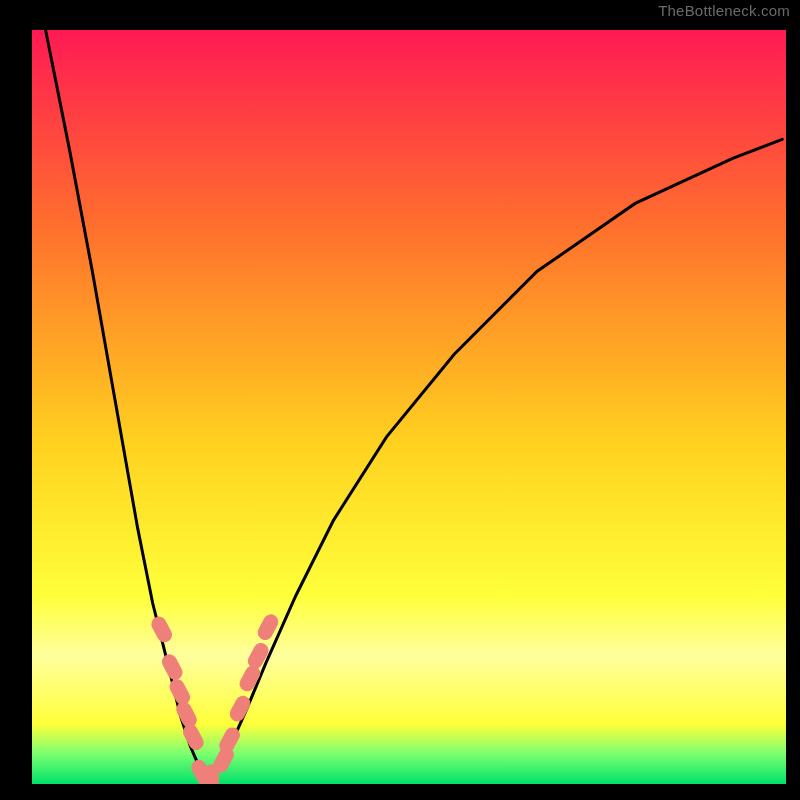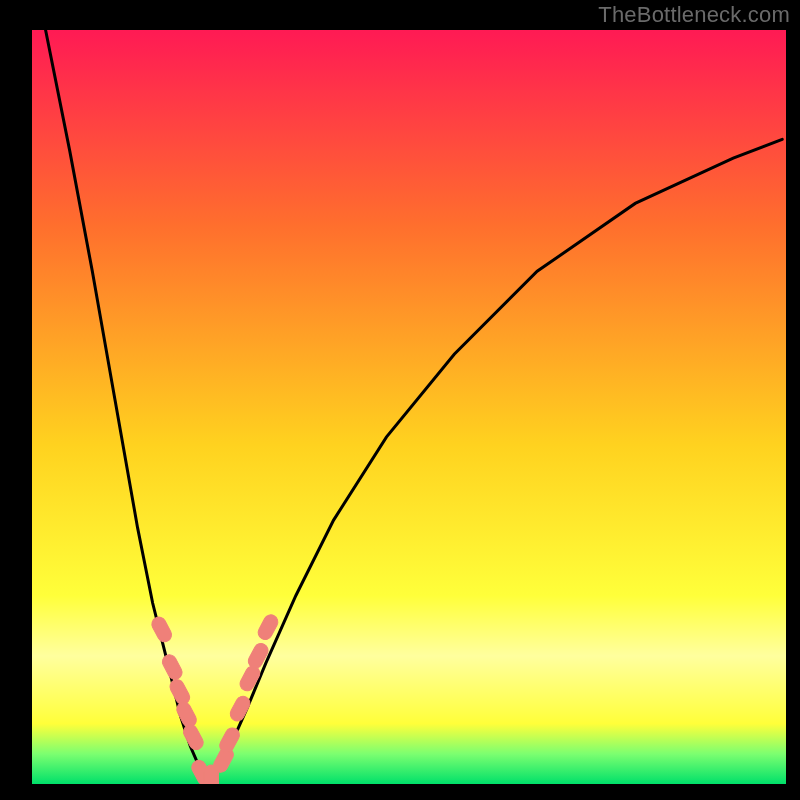--- a/index.html
+++ b/index.html
@@ -28,21 +28,21 @@
     left: 0;
     top: 0;
     right: 0;
     bottom: 0;
   }
   .watermark {
     position: absolute;
     top: 2px;
     right: 10px;
     color: #6a6a6a;
-    font-size: 22px;
+    font-size: 15px;
     font-weight: 400;
     letter-spacing: 0.2px;
   }
   svg.curves {
     position: absolute;
     left: 0;
     top: 0;
   }
 </style>
 </head>

